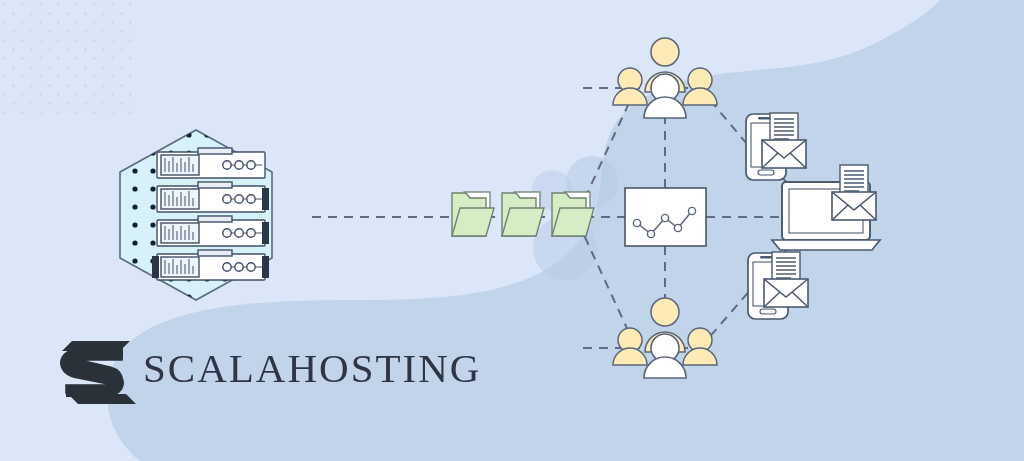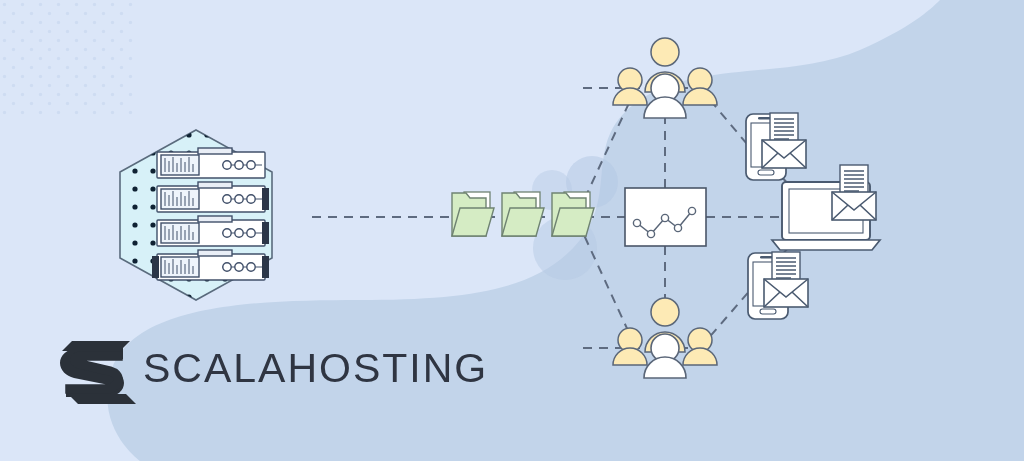--- a/index.html
+++ b/index.html
@@ -22,21 +22,21 @@
     position: absolute;
     inset: 0;
     width: 1024px;
     height: 461px;
     display: block;
   }
   .brand-wordmark {
     position: absolute;
     left: 143px;
     top: 348px;
-    font-family: Liberation Sans, sans-serif;
+    font-family: Liberation Serif, serif;
     font-size: 41px;
     letter-spacing: 2.0px;
     font-weight: 400;
     color: #2f3542;
     white-space: nowrap;
     line-height: 1;
   }
 </style>
 </head>
 <body>

